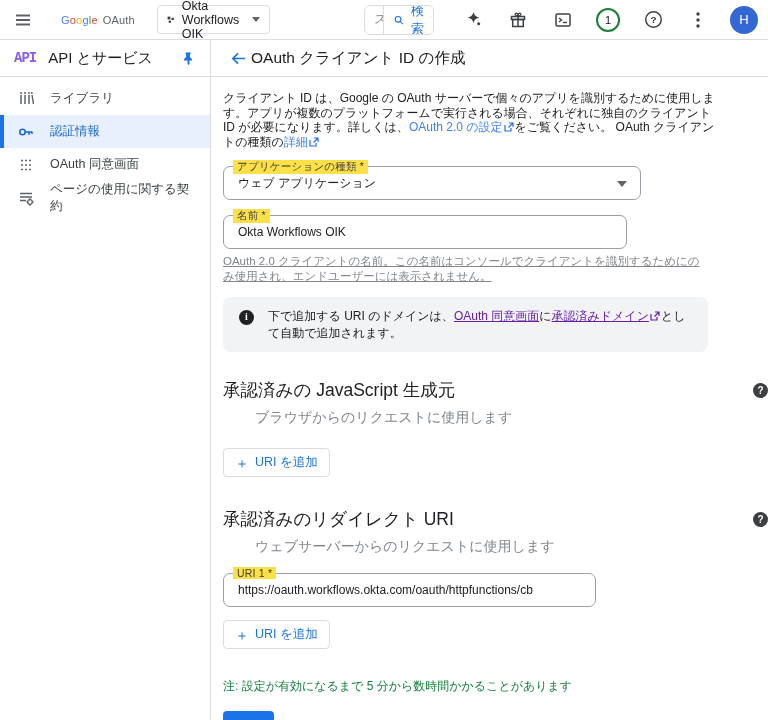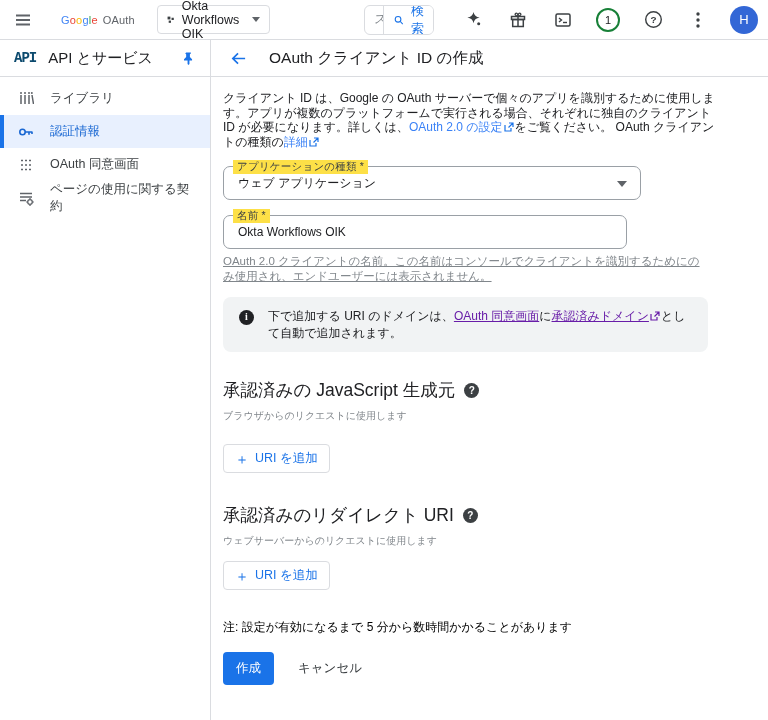--- a/index.html
+++ b/index.html
@@ -29,23 +29,23 @@
   .numcircle { width:24px; height:24px; border:2px solid #188038; border-radius:50%;
     display:flex; align-items:center; justify-content:center; font-size:11px; color:#202124; }
   .avatar { width:28px; height:28px; border-radius:50%; background:#3367d6; color:#fff;
     display:flex; align-items:center; justify-content:center; font-size:13px; font-weight:500; cursor:pointer; }
 
   
   .subheader { height:37px; display:flex; border-bottom:1px solid #dadce0; }
   .sidebar-head { width:211px; flex:0 0 211px; display:flex; align-items:center; padding:0 14px;
     border-right:1px solid #dadce0; }
   .api-logo { font-family:"Liberation Mono","DejaVu Sans Mono",monospace; font-weight:700;
-    font-size:14px; color:#0c4a6e; letter-spacing:-1px; margin-right:12px; }
+    font-size:14px; color:#8b5cf6; letter-spacing:-1px; margin-right:12px; }
   .sidebar-title { font-size:15px; color:#202124; flex:1; }
-  .page-head { display:flex; align-items:center; gap:18px; padding:0 14px; }
+  .page-head { display:flex; align-items:center; padding:0 14px; }
   .page-title { font-size:15.5px; color:#202124; }
 
   
   .bodywrap { display:flex; height:643px; }
   .sidebar { width:211px; flex:0 0 211px; border-right:1px solid #dadce0; padding-top:5px; }
   .nav-item { height:33px; display:flex; align-items:center; gap:16px; padding:0 14px 0 18px;
     font-size:12.5px; color:#3c4043; cursor:pointer; position:relative; }
   .nav-item svg { flex:0 0 auto; }
   .nav-item.selected { background:#e8f0fe; color:#1967d2; }
   .nav-item.selected::before { content:""; position:absolute; left:0; top:0; bottom:0; width:4px; background:#1a73e8; }
@@ -68,32 +68,32 @@
   .w-name { width:404px; margin-top:15px; }
   .w-uri { width:373px; margin-top:17px; }
   .helper { width:480px; font-size:11.5px; line-height:15px; color:#80868b; margin-top:5px;text-decoration:underline; }
 
   .infobox { display:flex; gap:14px; width:485px; background:#f1f3f4; border-radius:8px;
     padding:11px 16px; margin-top:13px; font-size:12px; line-height:16.5px; color:#202124; }
   .info-i { flex:0 0 15px; width:15px; height:15px; border-radius:50%; background:#202124; color:#fff;
     display:flex; align-items:center; justify-content:center; font-size:10px; font-weight:700; margin-top:2px;
     font-family:"Liberation Serif","DejaVu Serif",serif; }
 
-  .sect-title { display:flex; align-items:center; gap:9px; margin-top:26px;
-    font-size:17.5px; color:#202124; font-weight:400; }
+  .sect-title { display:flex; align-items:center; gap:20px; margin-top:26px;
+    font-size:17.5px; color:#202124; font-weight:400;justify-content:space-between; }
   .helpdot { width:15px; height:15px; border-radius:50%; background:#3c4043; color:#fff;
     display:inline-flex; align-items:center; justify-content:center; font-size:10px; font-weight:700; cursor:pointer; }
-  .sect-sub { font-size:10px; color:#80868b; margin-top:7px; }
+  .sect-sub { font-size:14px; color:#80868b; margin-top:7px;margin-left:32px; }
 
   .add-btn { display:inline-flex; align-items:center; gap:6px; margin-top:21px;
     border:1px solid #dadce0; border-radius:4px; background:#fff; color:#1a73e8;
     font-size:12.5px; font-weight:500; padding:5px 11px; cursor:pointer; }
   .add-btn .plus { font-size:14px; font-weight:400; line-height:1; }
 
-  .footnote { font-size:12px; color:#000000; margin-top:29px; }
+  .footnote { font-size:12px; color:#15803d; margin-top:29px; }
   .actions { display:flex; align-items:center; gap:24px; margin-top:16px; }
   .create-btn { background:#1a73e8; color:#fff; border:none; border-radius:4px;
     font-size:12.5px; font-weight:500; padding:8px 13px; cursor:pointer; }
   .cancel-btn { background:none; border:none; color:#3c4043; font-size:12.5px; font-weight:500; cursor:pointer; }
 </style>
 </head>
 <body>
 
 <header class="topbar">
   <button class="iconbtn">
@@ -257,20 +257,24 @@
       <span class="plus">＋</span>
       <span>URI を追加</span>
     </button>
 
     <div class="sect-title" style="margin-top:30px;">
       <span>承認済みのリダイレクト URI</span>
       <span class="helpdot">?</span>
     </div>
     <div class="sect-sub">ウェブサーバーからのリクエストに使用します</div>
 
+    <div class="mfield w-uri">
+      <span class="flabel">URI 1 *</span>
+      <span class="fvalue">https://oauth.workflows.okta.com/oauth/httpfunctions/cb</span>
+    </div>
     <button class="add-btn" style="margin-top:13px;">
       <span class="plus">＋</span>
       <span>URI を追加</span>
     </button>
 
     <div class="footnote">注: 設定が有効になるまで 5 分から数時間かかることがあります</div>
 
     <div class="actions">
       <button class="create-btn">作成</button>
       <button class="cancel-btn">キャンセル</button>

